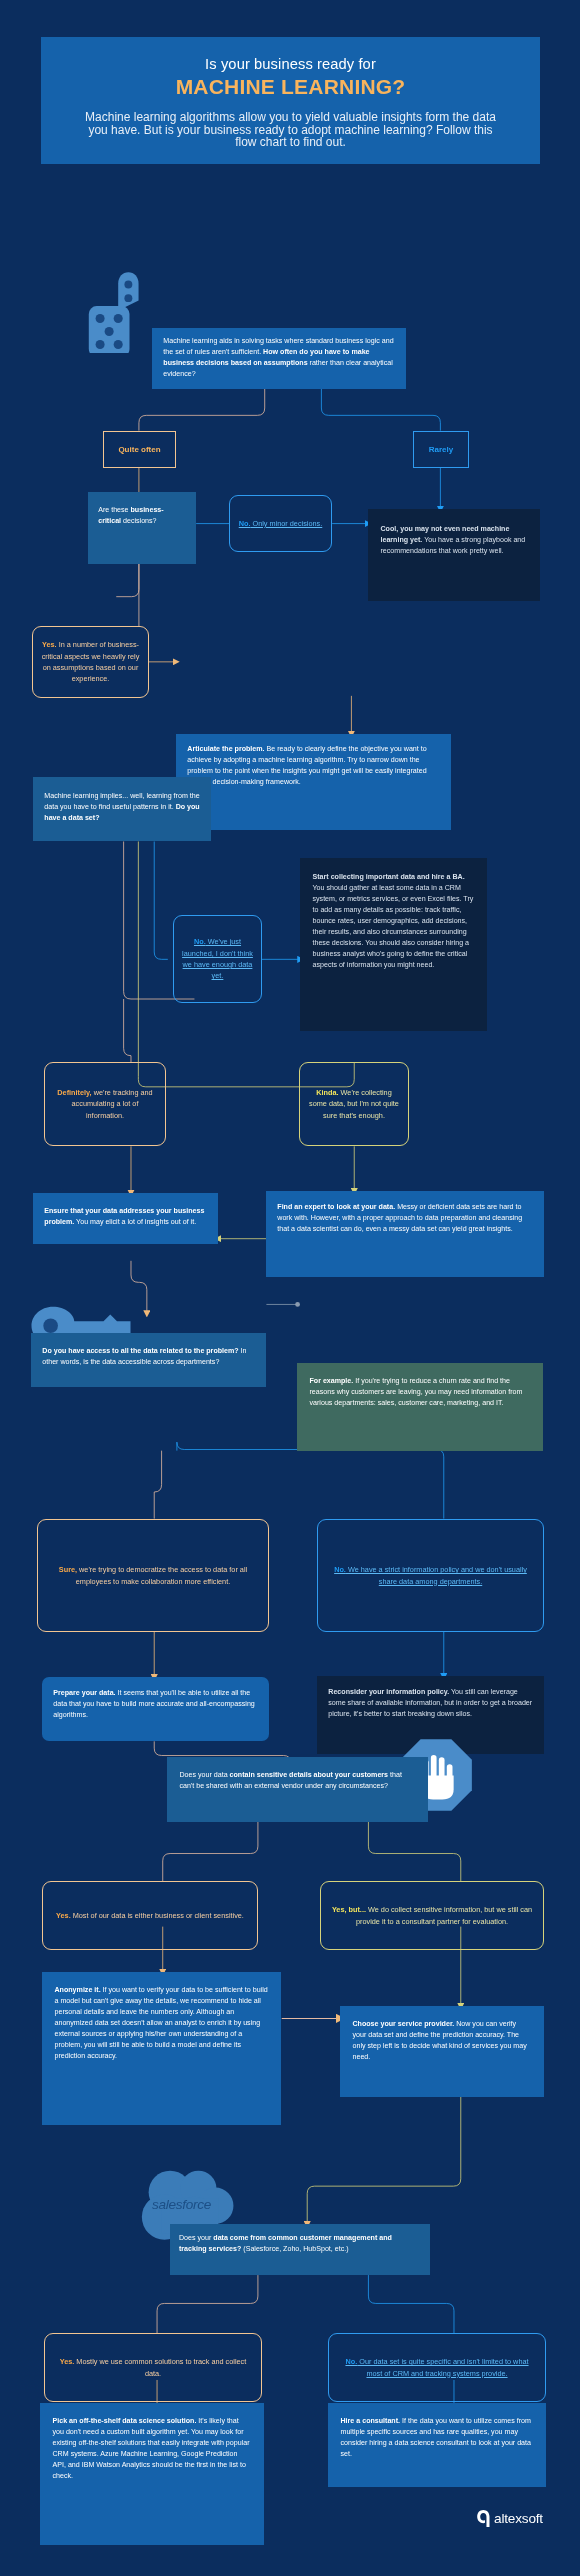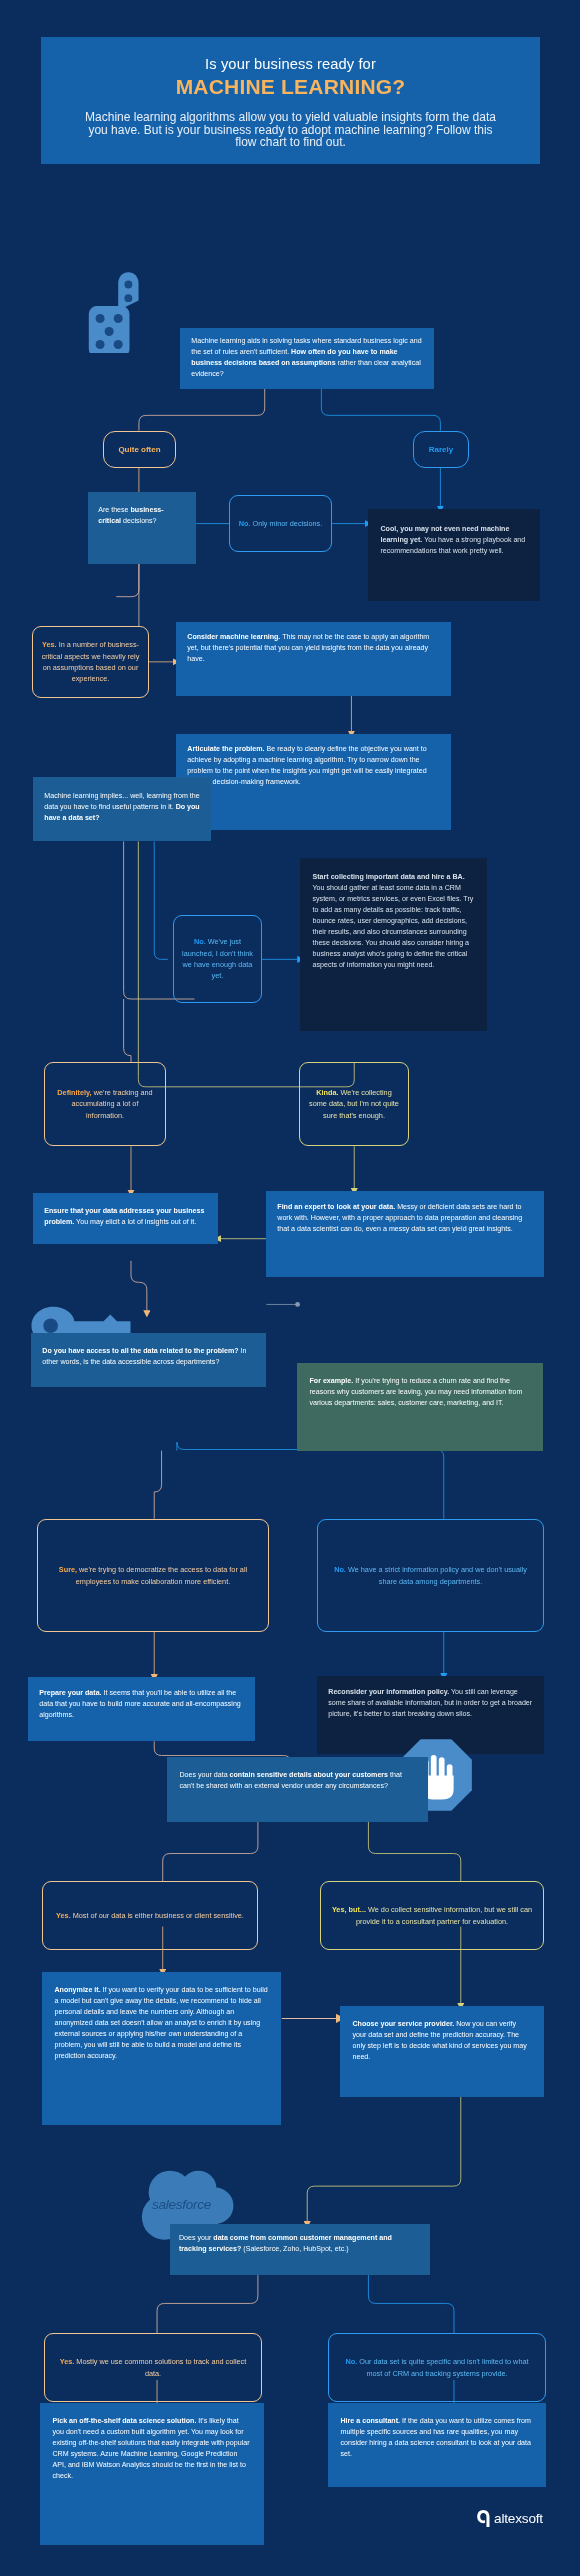--- a/index.html
+++ b/index.html
@@ -67,29 +67,29 @@
     text-align: center;
     font-size: 7.3px;
     line-height: 11.3px;
     color: #f7cfa2;
     padding: 7.4px 8px;
     display: flex;
     align-items: center;
     justify-content: center;
   }
   .bub b { font-weight: 700; color: #f9a94a; }
-  .bub.blue { border-color: #2f9bf0; color: #5cb9f5; }
+  .bub.blue { border-color: #2f9bf0; color: #5cb9f5; text-decoration: underline; }
   .bub.blue b { color: #1f9cf5; }
   .bub.yellow { border-color: #d6d37a; color: #e6e3a6; }
   .bub.yellow b { color: #f2e45c; }
 
   
   .pill {
     position: absolute;
-    border-radius: 12px;
+    border-radius: 0;
     border: 0.6px solid #f3c591;
     color: #f9b45c;
     font-weight: 700;
     font-size: 8px;
     display: flex;
     align-items: center;
     justify-content: center;
   }
   .pill.blue { border-color: #2f9bf0; color: #1f9cf5; }
 
@@ -226,21 +226,21 @@
       <circle cx="96" cy="48" r="7" fill="#1a4a84"></circle>
       <rect x="26" y="62" width="72" height="90" rx="14" fill="#4a8cc9"></rect>
       <circle cx="46" cy="84" r="8" fill="#1a4a84"></circle>
       <circle cx="78" cy="84" r="8" fill="#1a4a84"></circle>
       <circle cx="62" cy="107" r="8" fill="#1a4a84"></circle>
       <circle cx="46" cy="130" r="8" fill="#1a4a84"></circle>
       <circle cx="78" cy="130" r="8" fill="#1a4a84"></circle>
     </svg>
   </div>
 
-  <div class="blk fill-mid" style="left:152px; top:328px; width:254px; height:61px; padding:8px 11.3px;margin-left:28px;">
+  <div class="blk fill-mid" style="left:152px; top:328px; width:254px; height:61px; padding:8px 11.3px;">
     <span>Machine learning aids in solving tasks where standard business logic and the set of rules aren't sufficient. </span><b>How often do you have to make business decisions based on assumptions </b><span>rather than clear analytical evidence?</span>
   </div>
 
   <div class="pill" style="left:103px; top:431px; width:73px; height:37px;">
     <span>Quite often</span>
   </div>
   <div class="pill blue" style="left:413px; top:431px; width:56px; height:37px;">
     <span>Rarely</span>
   </div>
 
@@ -253,23 +253,20 @@
   </div>
 
   <div class="blk fill-dark" style="left:368px; top:509px; width:172px; height:92px; padding:14.7px 12.5px;">
     <b>Cool, you may not even need machine learning yet.</b><span> You have a strong playbook and recommendations that work pretty well.</span>
   </div>
 
   <div class="bub" style="left:32px; top:626px; width:117px; height:72px;">
     <div><b>Yes.</b><span> In a number of business-critical aspects we heavily rely on assumptions based on our experience.</span></div>
   </div>
 
-  <div class="blk fill-mid" style="left:176px; top:622px; width:275px; height:74px; padding:10.2px 11.3px;">
-    <b>Consider machine learning.</b><span> This may not be the case to apply an algorithm yet, but there's potential that you can yield insights from the data you already have.</span>
-  </div>
 
   <div class="blk fill-mid" style="left:176px; top:734px; width:275px; height:96px; padding:10.2px 11.3px;">
     <b>Articulate the problem.</b><span> Be ready to clearly define the objective you want to achieve by adopting a machine learning algorithm. Try to narrow down the problem to the point when the insights you might get will be easily integrated into the decision-making framework.</span>
   </div>
 
   <div class="blk fill-steel" style="left:33px; top:777px; width:178px; height:64px; padding:13.6px 11.3px;">
     <span>Machine learning implies... well, learning from the data you have to find useful patterns in it. </span><b>Do you have a data set?</b>
   </div>
 
   <div class="bub blue" style="left:173px; top:915px; width:89px; height:88px;">
@@ -312,21 +309,21 @@
   </div>
 
   <div class="bub" style="left:37px; top:1519px; width:232px; height:113px;">
     <div><b>Sure,</b><span> we're trying to democratize the access to data for all employees to make collaboration more efficient.</span></div>
   </div>
 
   <div class="bub blue" style="left:317px; top:1519px; width:227px; height:113px;">
     <div><b>No.</b><span> We have a strict information policy and we don't usually share data among departments.</span></div>
   </div>
 
-  <div class="blk fill-mid" style="left:28px; top:1677px; width:227px; height:64px; padding:11.3px 11.3px;">
+  <div class="blk fill-mid" style="left:42px; top:1677px; width:227px; height:64px; padding:11.3px 11.3px;border-radius:7px;">
     <b>Prepare your data.</b><span> It seems that you'll be able to utilize all the data that you have to build more accurate and all-encompassing algorithms.</span>
   </div>
 
   <div class="blk fill-dark" style="left:317px; top:1676px; width:227px; height:78px; padding:11.3px 11.3px;">
     <b>Reconsider your information policy.</b><span> You still can leverage some share of available information, but in order to get a broader picture, it's better to start breaking down silos.</span>
   </div>
 
   <div class="icon-layer" style="left:399px; top:1738px; width:74px; height:74px;">
     <svg width="74" height="74" viewBox="0 0 130 130">
       <path d="M38,2 L92,2 L128,38 L128,92 L92,128 L38,128 L2,92 L2,38 Z" fill="#4a8cc9"></path>

